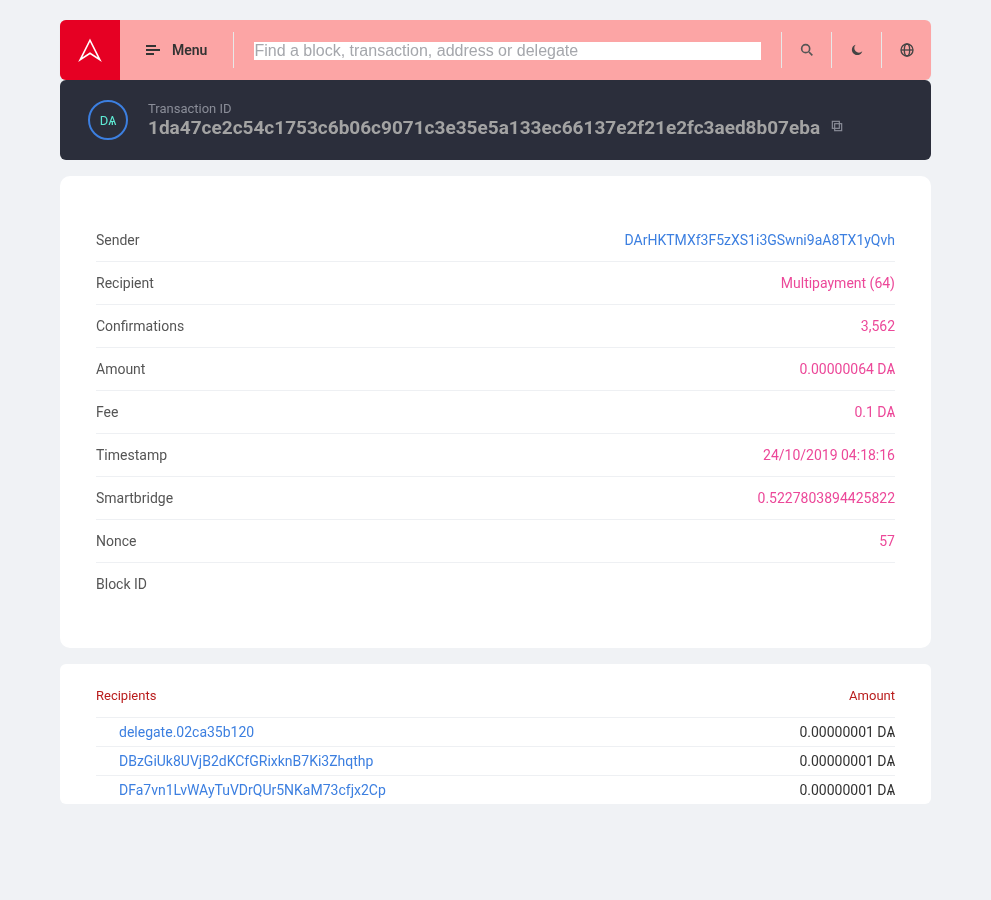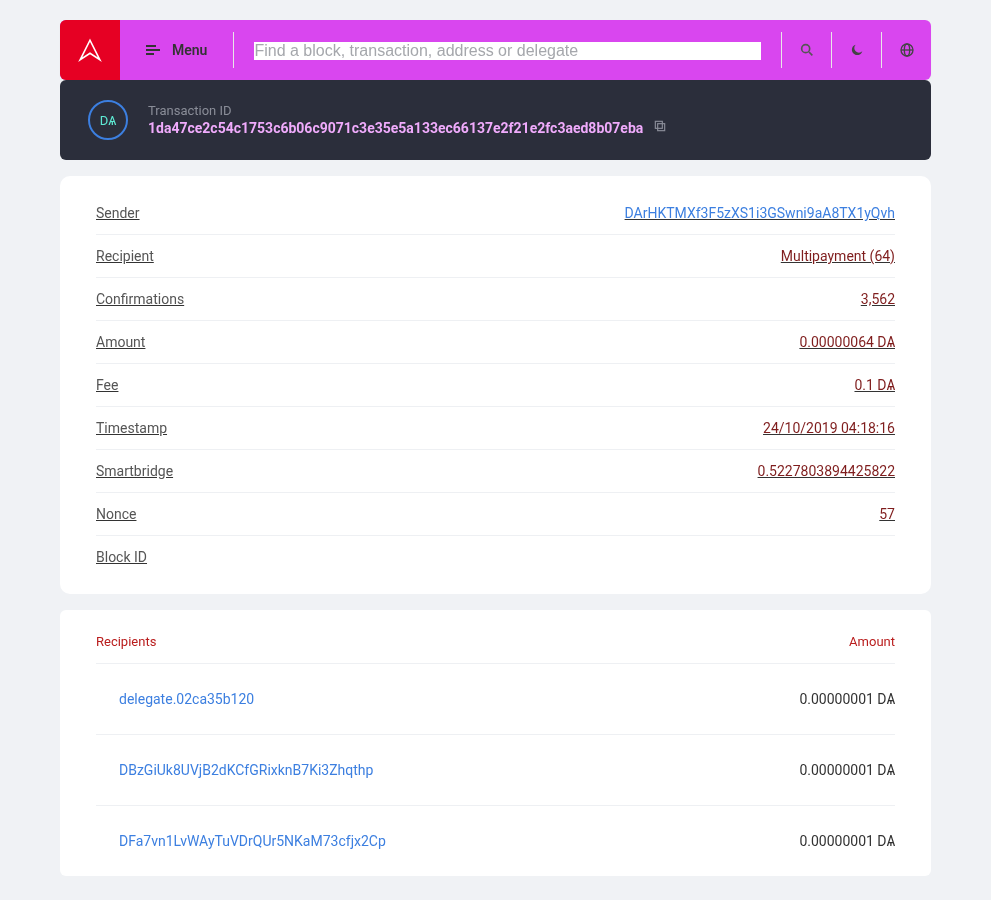--- a/index.html
+++ b/index.html
@@ -1,49 +1,49 @@
 <!DOCTYPE html>
 <html><head>
 <meta charset="utf-8">
 <style>
 * { margin: 0; padding: 0; box-sizing: border-box; }
 body { font-family: -apple-system, BlinkMacSystemFont, "Segoe UI", Roboto, Helvetica, Arial, sans-serif; background: #f0f2f5; color: #333; width: 991px; }
 .container { padding: 20px 60px; }
-.topbar { display: flex; align-items: center; background: #d946ef; border-radius: 6px; height: 60px; box-shadow: 0 1px 2px rgba(0,0,0,0.04); }
+.topbar { display: flex; align-items: center; background: #fca5a5; border-radius: 6px; height: 60px; box-shadow: 0 1px 2px rgba(0,0,0,0.04); }
 .logo { width: 60px; height: 60px; background: #e60023; border-radius: 6px 0 0 6px; display: flex; align-items: center; justify-content: center; margin-right: 0; }
 .menu-wrap { display: flex; align-items: center; padding: 0 26px; border-right: 1px solid #e8e8e8; height: 36px; cursor: pointer; }
 .menu-wrap .bars { display: flex; flex-direction: column; gap: 2px; margin-right: 12px; }
 .menu-wrap .bars span { display:block; height:2px; background:#333; }
 .menu-wrap .bars span:nth-child(1){width:10px;}
 .menu-wrap .bars span:nth-child(2){width:14px;}
 .menu-wrap .bars span:nth-child(3){width:8px;}
 .menu-label { font-weight:600; font-size:14px; color:#333; }
 .search-wrap { flex:1; padding: 0 20px; }
 .search-wrap input { width: 100%; border: none; outline: none; font-size: 16px; color: #333; }
 .search-wrap input::placeholder { color: #a5a7ac; }
 .iconbtn { width: 50px; display:flex; align-items:center; justify-content:center; height: 36px; border-left: 1px solid #e8e8e8; cursor:pointer; color:#444; }
 .header-row { display:flex; align-items:center; justify-content:space-between; margin-top: 36px; margin-bottom: 18px; }
 .page-title { font-size: 28px; font-weight: 700; color: #1a1a1a; }
 .stats { background:#fff; border-radius:4px; padding: 10px 18px; display:flex; gap: 24px; font-size: 12px; color:#9aa0a6; }
 .stats b { color:#666; font-weight:500; }
 .dark-card { background:#2b2e3b; border-radius:6px; padding: 20px 28px; display:flex; align-items:center; gap:20px; }
 .tx-icon { width:40px; height:40px; border:2px solid #3c7fe0; border-radius:50%; display:flex; align-items:center; justify-content:center; color:#5eead4; font-size:13px; font-weight:400; }
 .tx-label { color:#8a8d98; font-size:13px; }
-.tx-id { color:#f0abfc; font-size:14px; font-weight:700; word-break:break-all; }
+.tx-id { color:#a3a3a3; font-size:19px; font-weight:700; word-break:break-all; }
 .tx-id-row { display:flex; align-items:center; gap:10px; }
 .copy-icon { color:#8a8d98; cursor:pointer; }
-.details-card { background:#fff; border-radius:10px; padding: 16px 36px; margin-top: 16px; text-decoration: underline; }
+.details-card { background:#fff; border-radius:10px; padding: 43px 36px; margin-top: 16px; }
 .detail-row { display:flex; justify-content:space-between; align-items:center; padding: 13px 0; border-bottom:1px solid #eef0f3; font-size:14px; }
 .detail-row:last-child { border-bottom:none; }
 .detail-label { color:#555; }
-.detail-value { color:#7f1d1d; }
+.detail-value { color:#ec4899; }
 .link { color:#3c7fe0; text-decoration:none;margin-left:23px; }
 .recipients-card { background:#fff; border-radius:6px; padding: 18px 36px 0; margin-top: 16px; }
 .recip-head { display:flex; justify-content:space-between; padding: 6px 0 14px; font-size:13px; color:#b91c1c; }
-.recip-row { display:flex; justify-content:space-between; padding: 27px 0; border-top:1px solid #eef0f3; font-size:14px; }
+.recip-row { display:flex; justify-content:space-between; padding: 6px 0; border-top:1px solid #eef0f3; font-size:14px; }
 </style>
 </head>
 <body>
 
 <div class="container">
 
   <div class="topbar">
     <div class="logo">
       <svg width="26" height="26" viewBox="0 0 24 24">
           <path d="M12 3 L21 21 L12 15 L3 21 Z" fill="none" stroke="#fff" stroke-width="1.5"></path>

